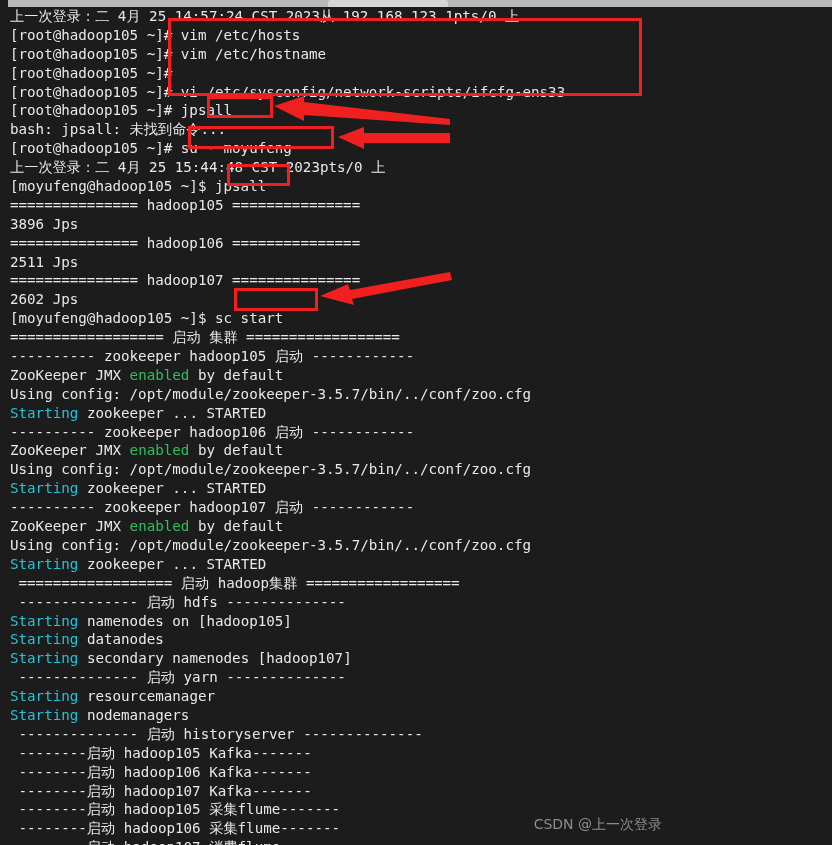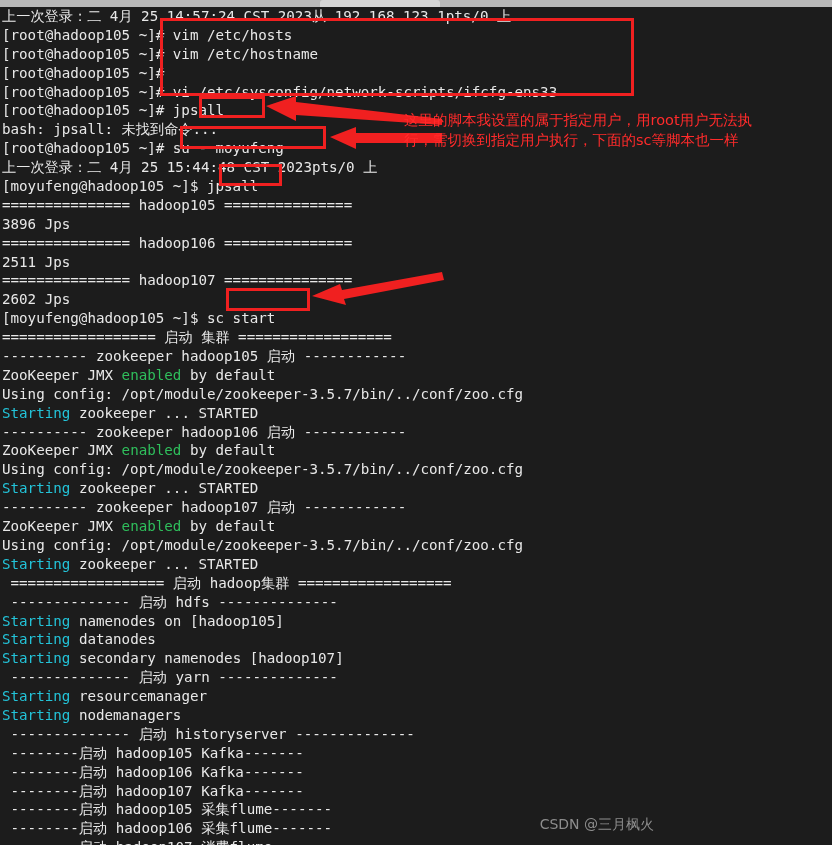--- a/index.html
+++ b/index.html
@@ -2,21 +2,21 @@
 <html><head>
 <meta charset="utf-8">
 <style>
   html,body{margin:0;padding:0;}
   body{
     width:832px;height:845px;
     background:#1c1c1c;
     font-family:"DejaVu Sans Mono","Liberation Mono",monospace;
     overflow:hidden;
   }
-  #root{position:relative;width:668px;height:845px;background:#fef9c3;}
+  #root{position:relative;width:668px;height:845px;background:#fef9c3;margin-left:8px;}
 
   
   .titlebar{
     position:absolute;left:0;top:0;width:832px;height:7px;
     background:#b8b8b8;
   }
   .titlebar .tabstub{
     position:absolute;left:320px;top:0;width:120px;height:7px;
     background:#d6d6d6;border-radius:3px 3px 0 0;
   }
@@ -82,20 +82,19 @@
     </svg>
 
     <svg class="arrow" style="left:326px;top:124px;" width="118" height="28">
       <polygon points="4,13 30,3 30,9 116,9 116,19 30,19 30,25" fill="#f02020"></polygon>
     </svg>
 
     <svg class="arrow" style="left:308px;top:270px;" width="136" height="40">
       <polygon points="4,26 32,14 34,20 134,2 136,10 36,29 38,35" fill="#f02020"></polygon>
     </svg>
 
-    <div class="redtext" style="left:404px;top:110px;"><span>这里的脚本我设置的属于指定用户，用root用户无法执</span><br><span>行，需切换到指定用户执行，下面的sc等脚本也一样</span></div>
 
 
   </div>
 
-  <div class="watermark">CSDN @三月枫火</div>
+  <div class="watermark">CSDN @上一次登录</div>
 
 </div>
 
 </body></html>

